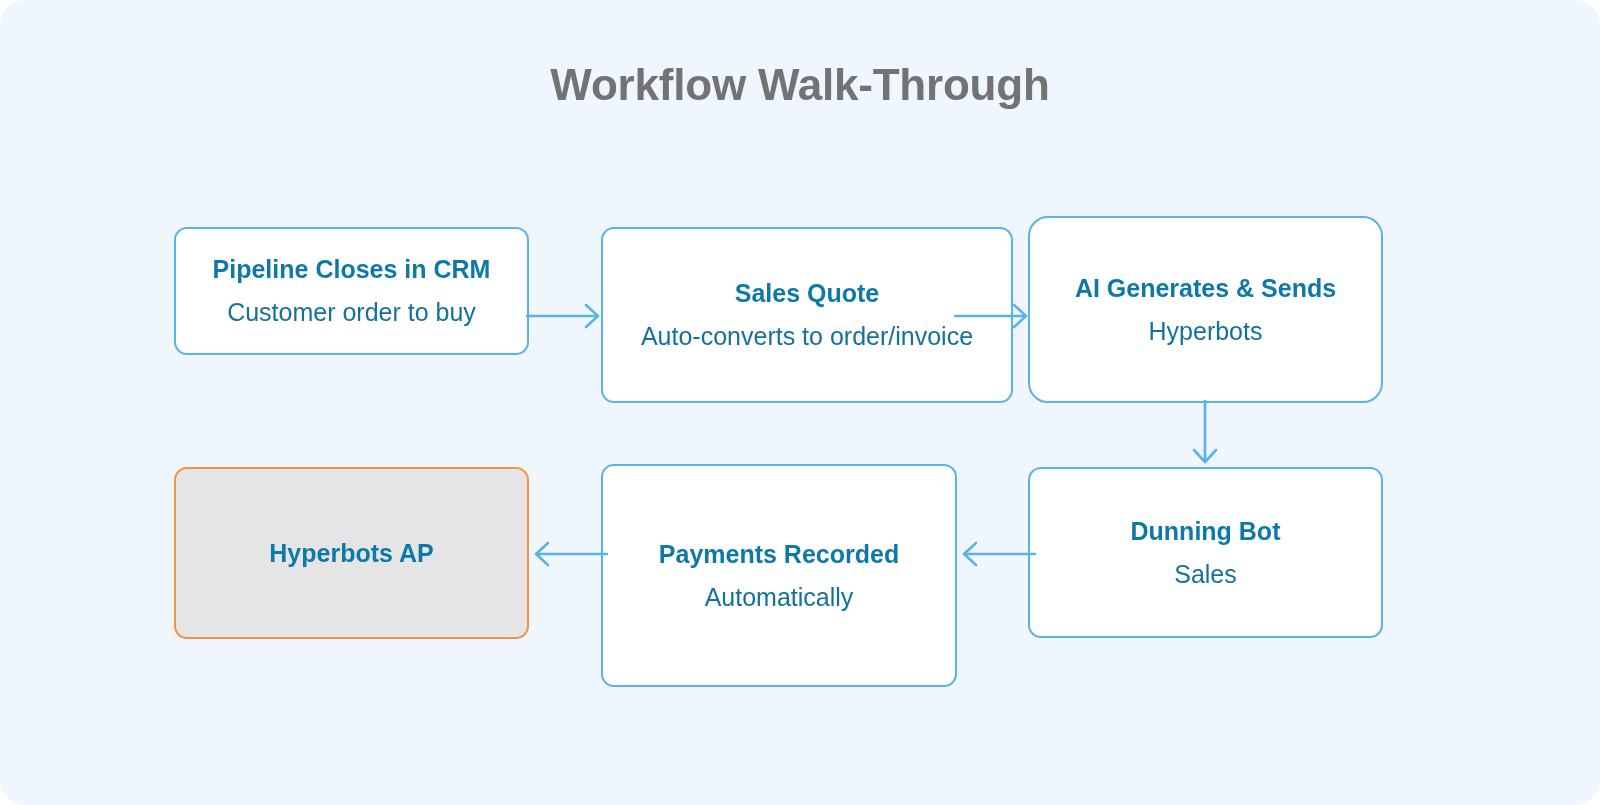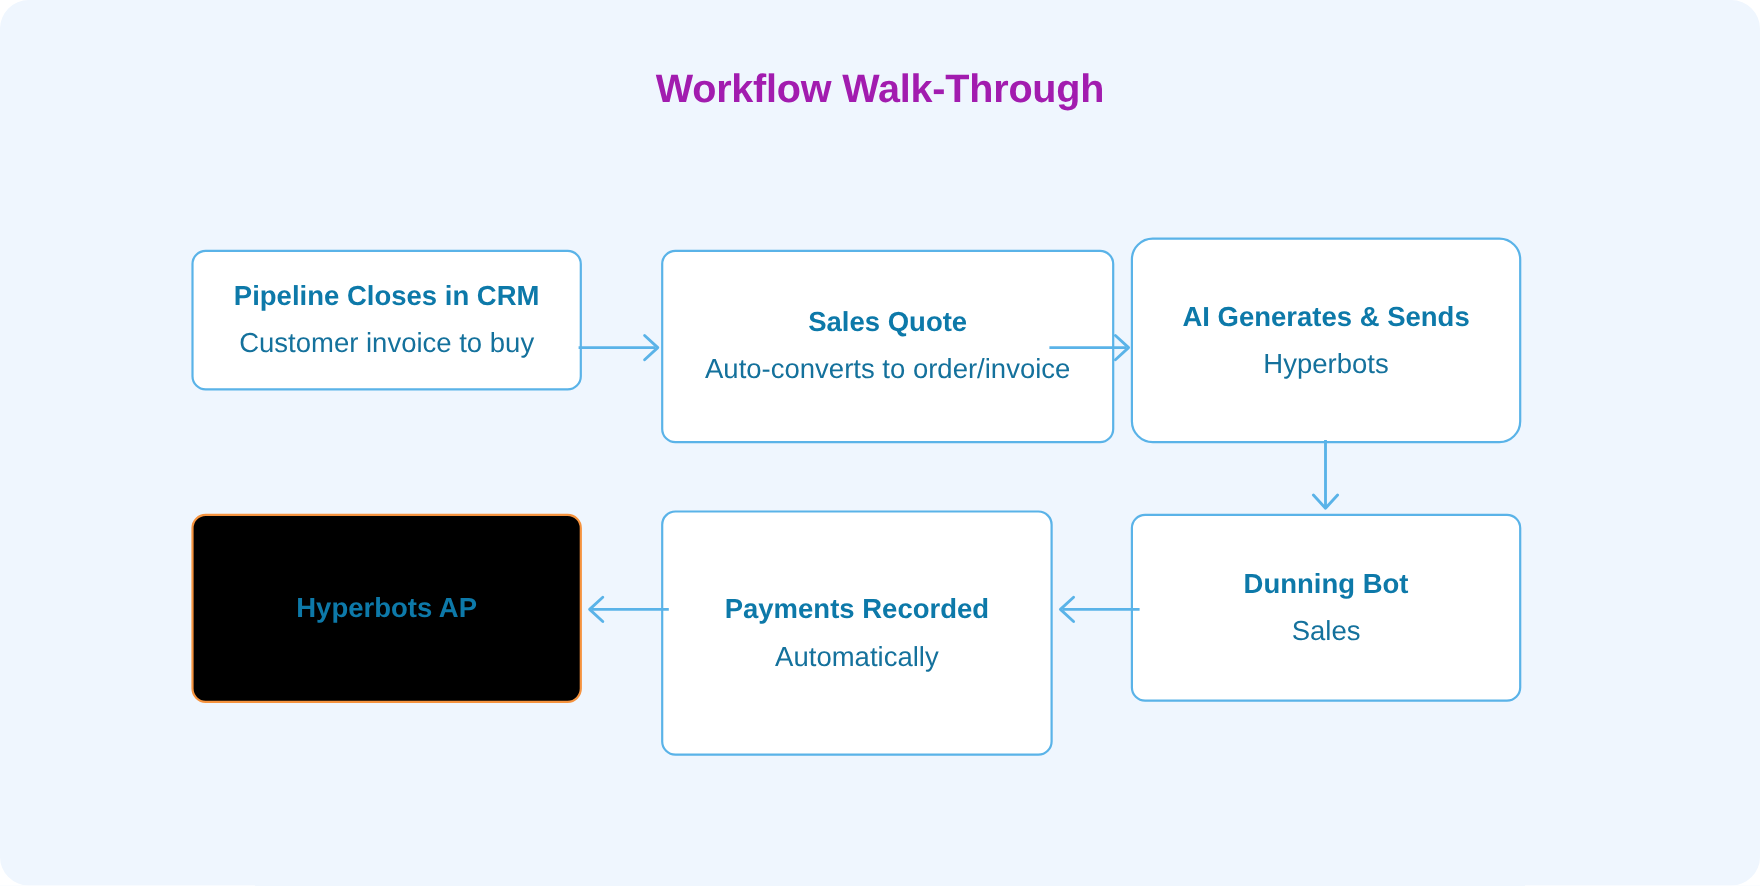--- a/index.html
+++ b/index.html
@@ -23,41 +23,41 @@
     overflow: hidden;
     box-sizing: border-box;
   }
 
   #page-title {
     position: absolute;
     left: 0;
     top: 60px;
     width: 1600px;
     text-align: center;
-    font-size: 36px;
+    font-size: 44px;
     font-weight: bold;
     letter-spacing: -0.2px;
-    color: #a21caf;
+    color: #737373;
   }
 
   
   .node {
     position: absolute;
     box-sizing: border-box;
     background: #ffffff;
     border: 2.6px solid #5ab3e8;
     border-radius: 13px;
     display: flex;
     flex-direction: column;
     align-items: center;
     justify-content: center;
     padding: 6px 16px;
   }
   .node.accent {
-    background: #000000;
+    background: #e5e5e5;
     border-color: #f5933f;
   }
   .node-title {
     font-size: 25px;
     font-weight: bold;
     color: #0d79a9;
     line-height: 1.32;
     text-align: center;
     margin: 0;
   }
@@ -91,21 +91,21 @@
 </style>
 </head>
 <body>
 
 <div id="canvas">
 
   <div id="page-title">Workflow Walk-Through</div>
 
   <div class="node" id="node-1">
     <div class="node-title">Pipeline Closes in CRM</div>
-    <div class="node-sub">Customer invoice to buy</div>
+    <div class="node-sub">Customer order to buy</div>
   </div>
 
   <div class="node" id="node-2">
     <div class="node-title">Sales Quote</div>
     <div class="node-sub">Auto-converts to order/invoice</div>
   </div>
 
   <div class="node" id="node-3">
     <div class="node-title">AI Generates &amp; Sends</div>
     <div class="node-sub">Hyperbots</div>

